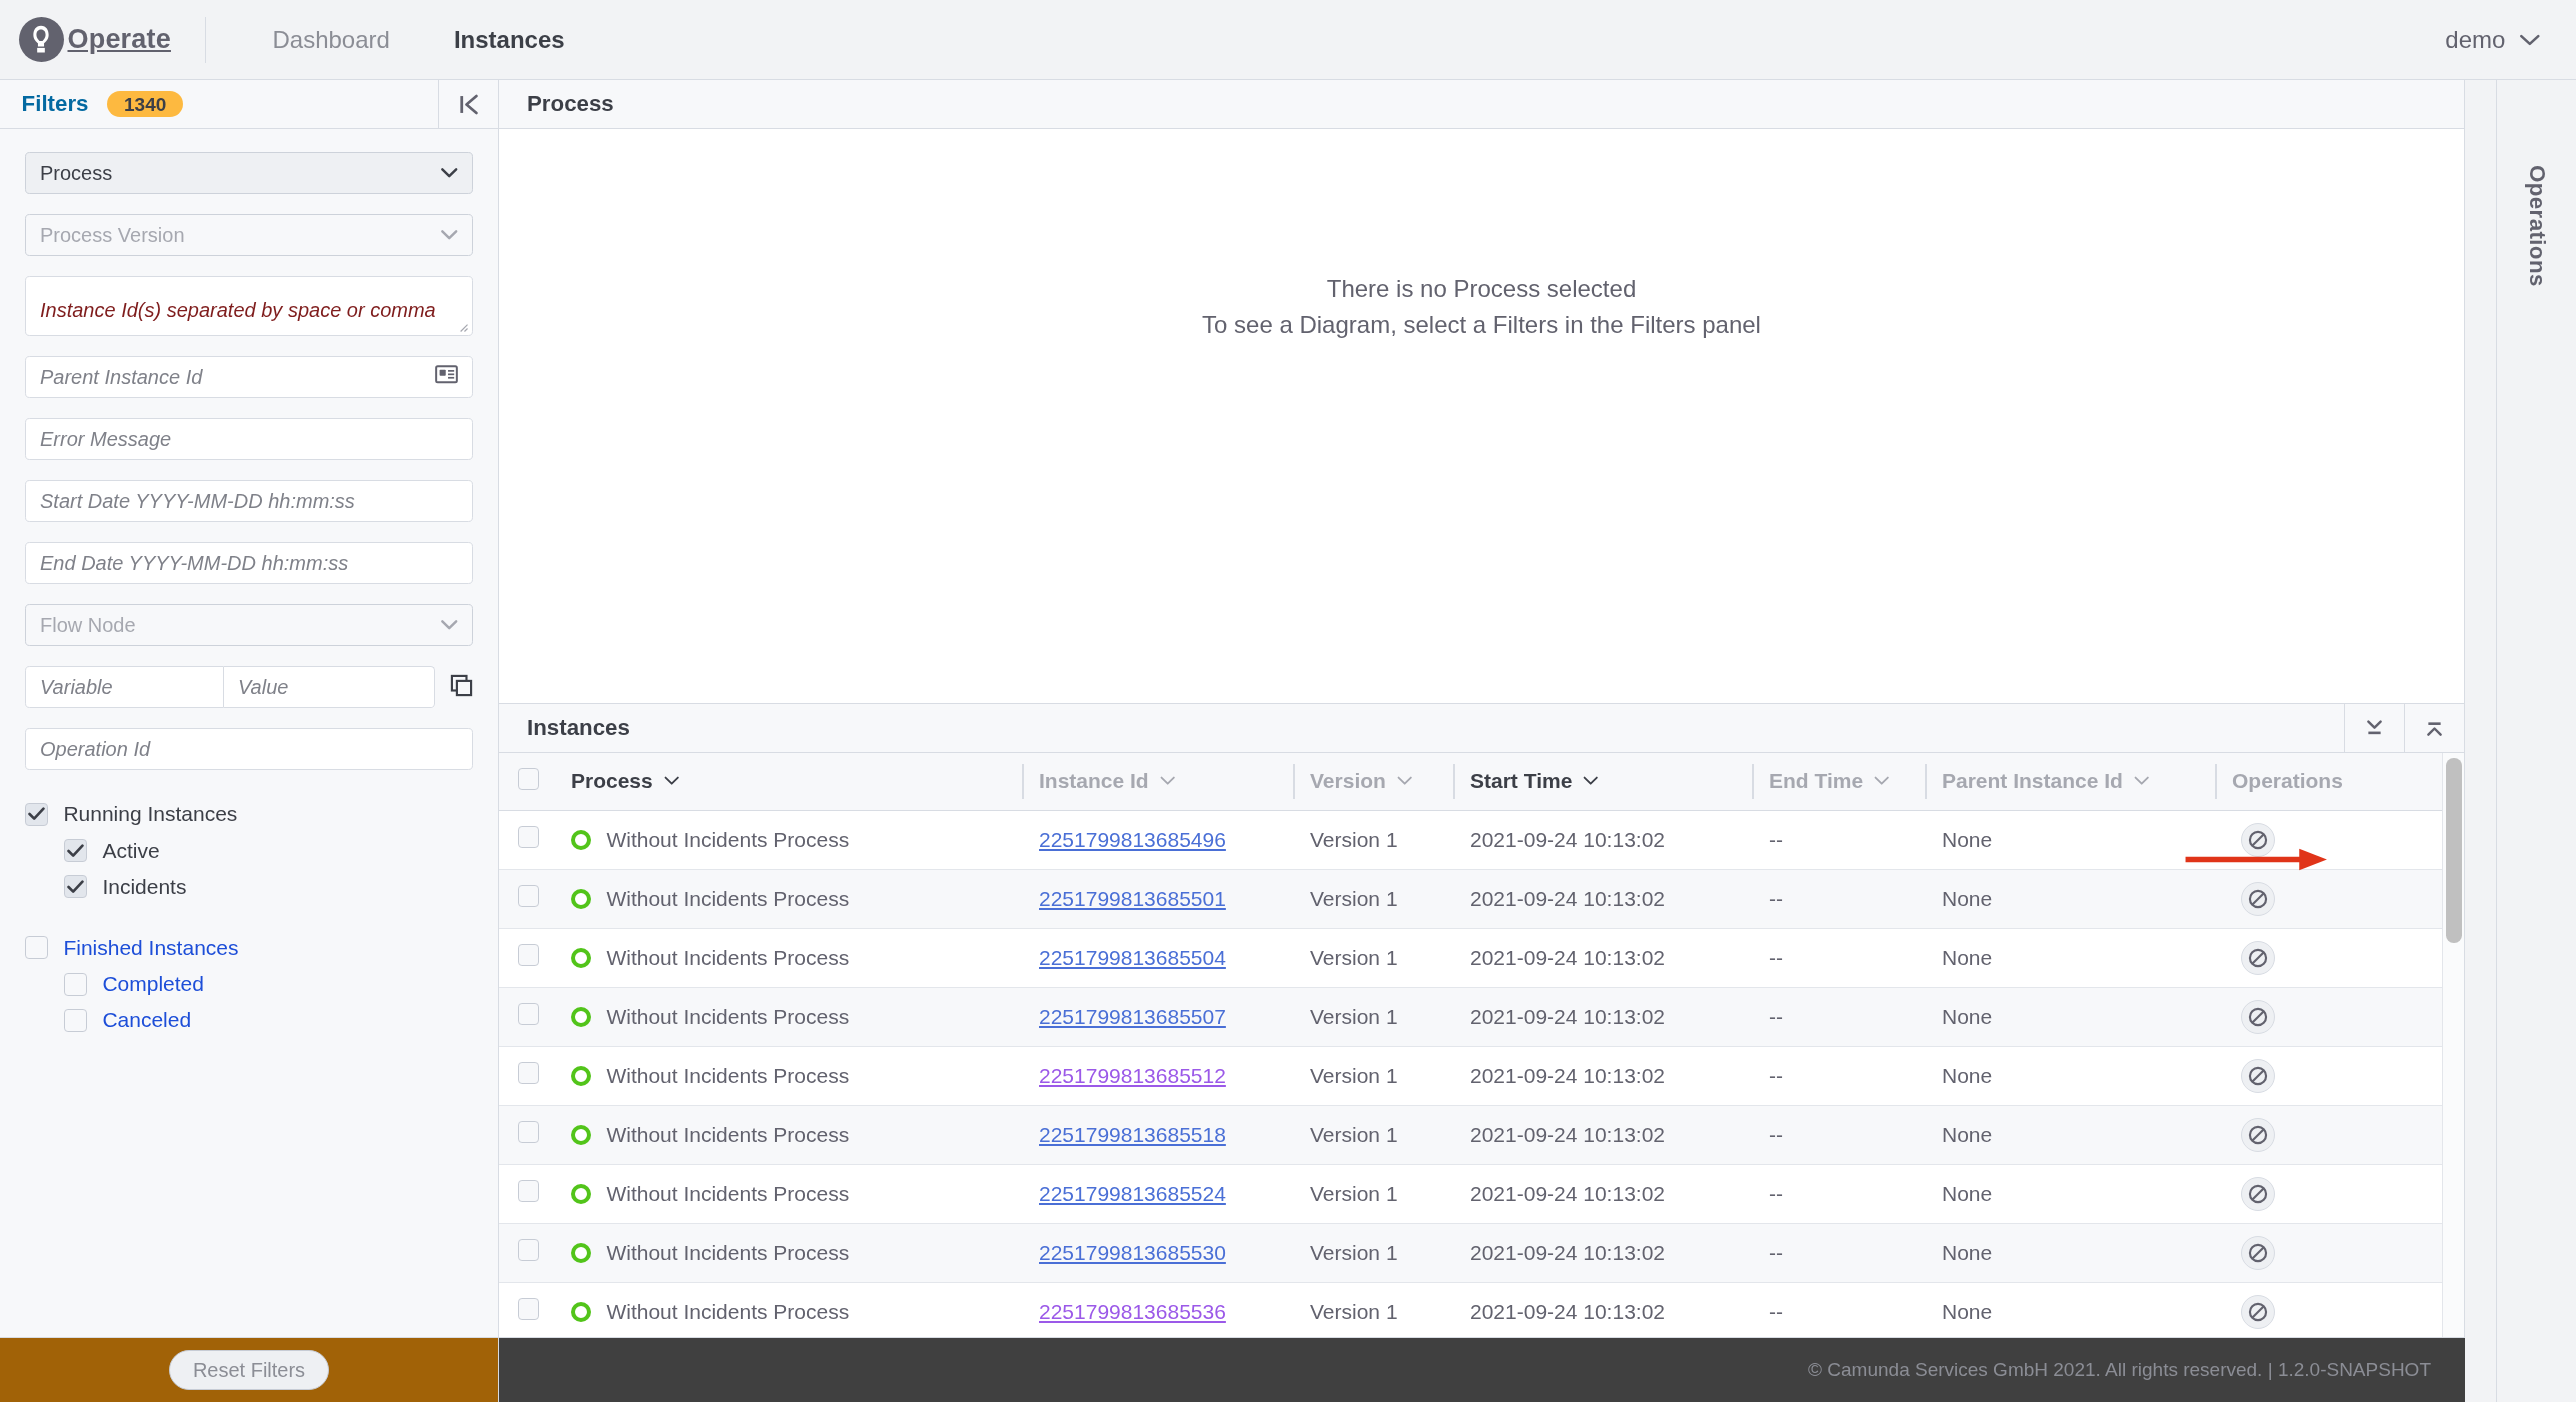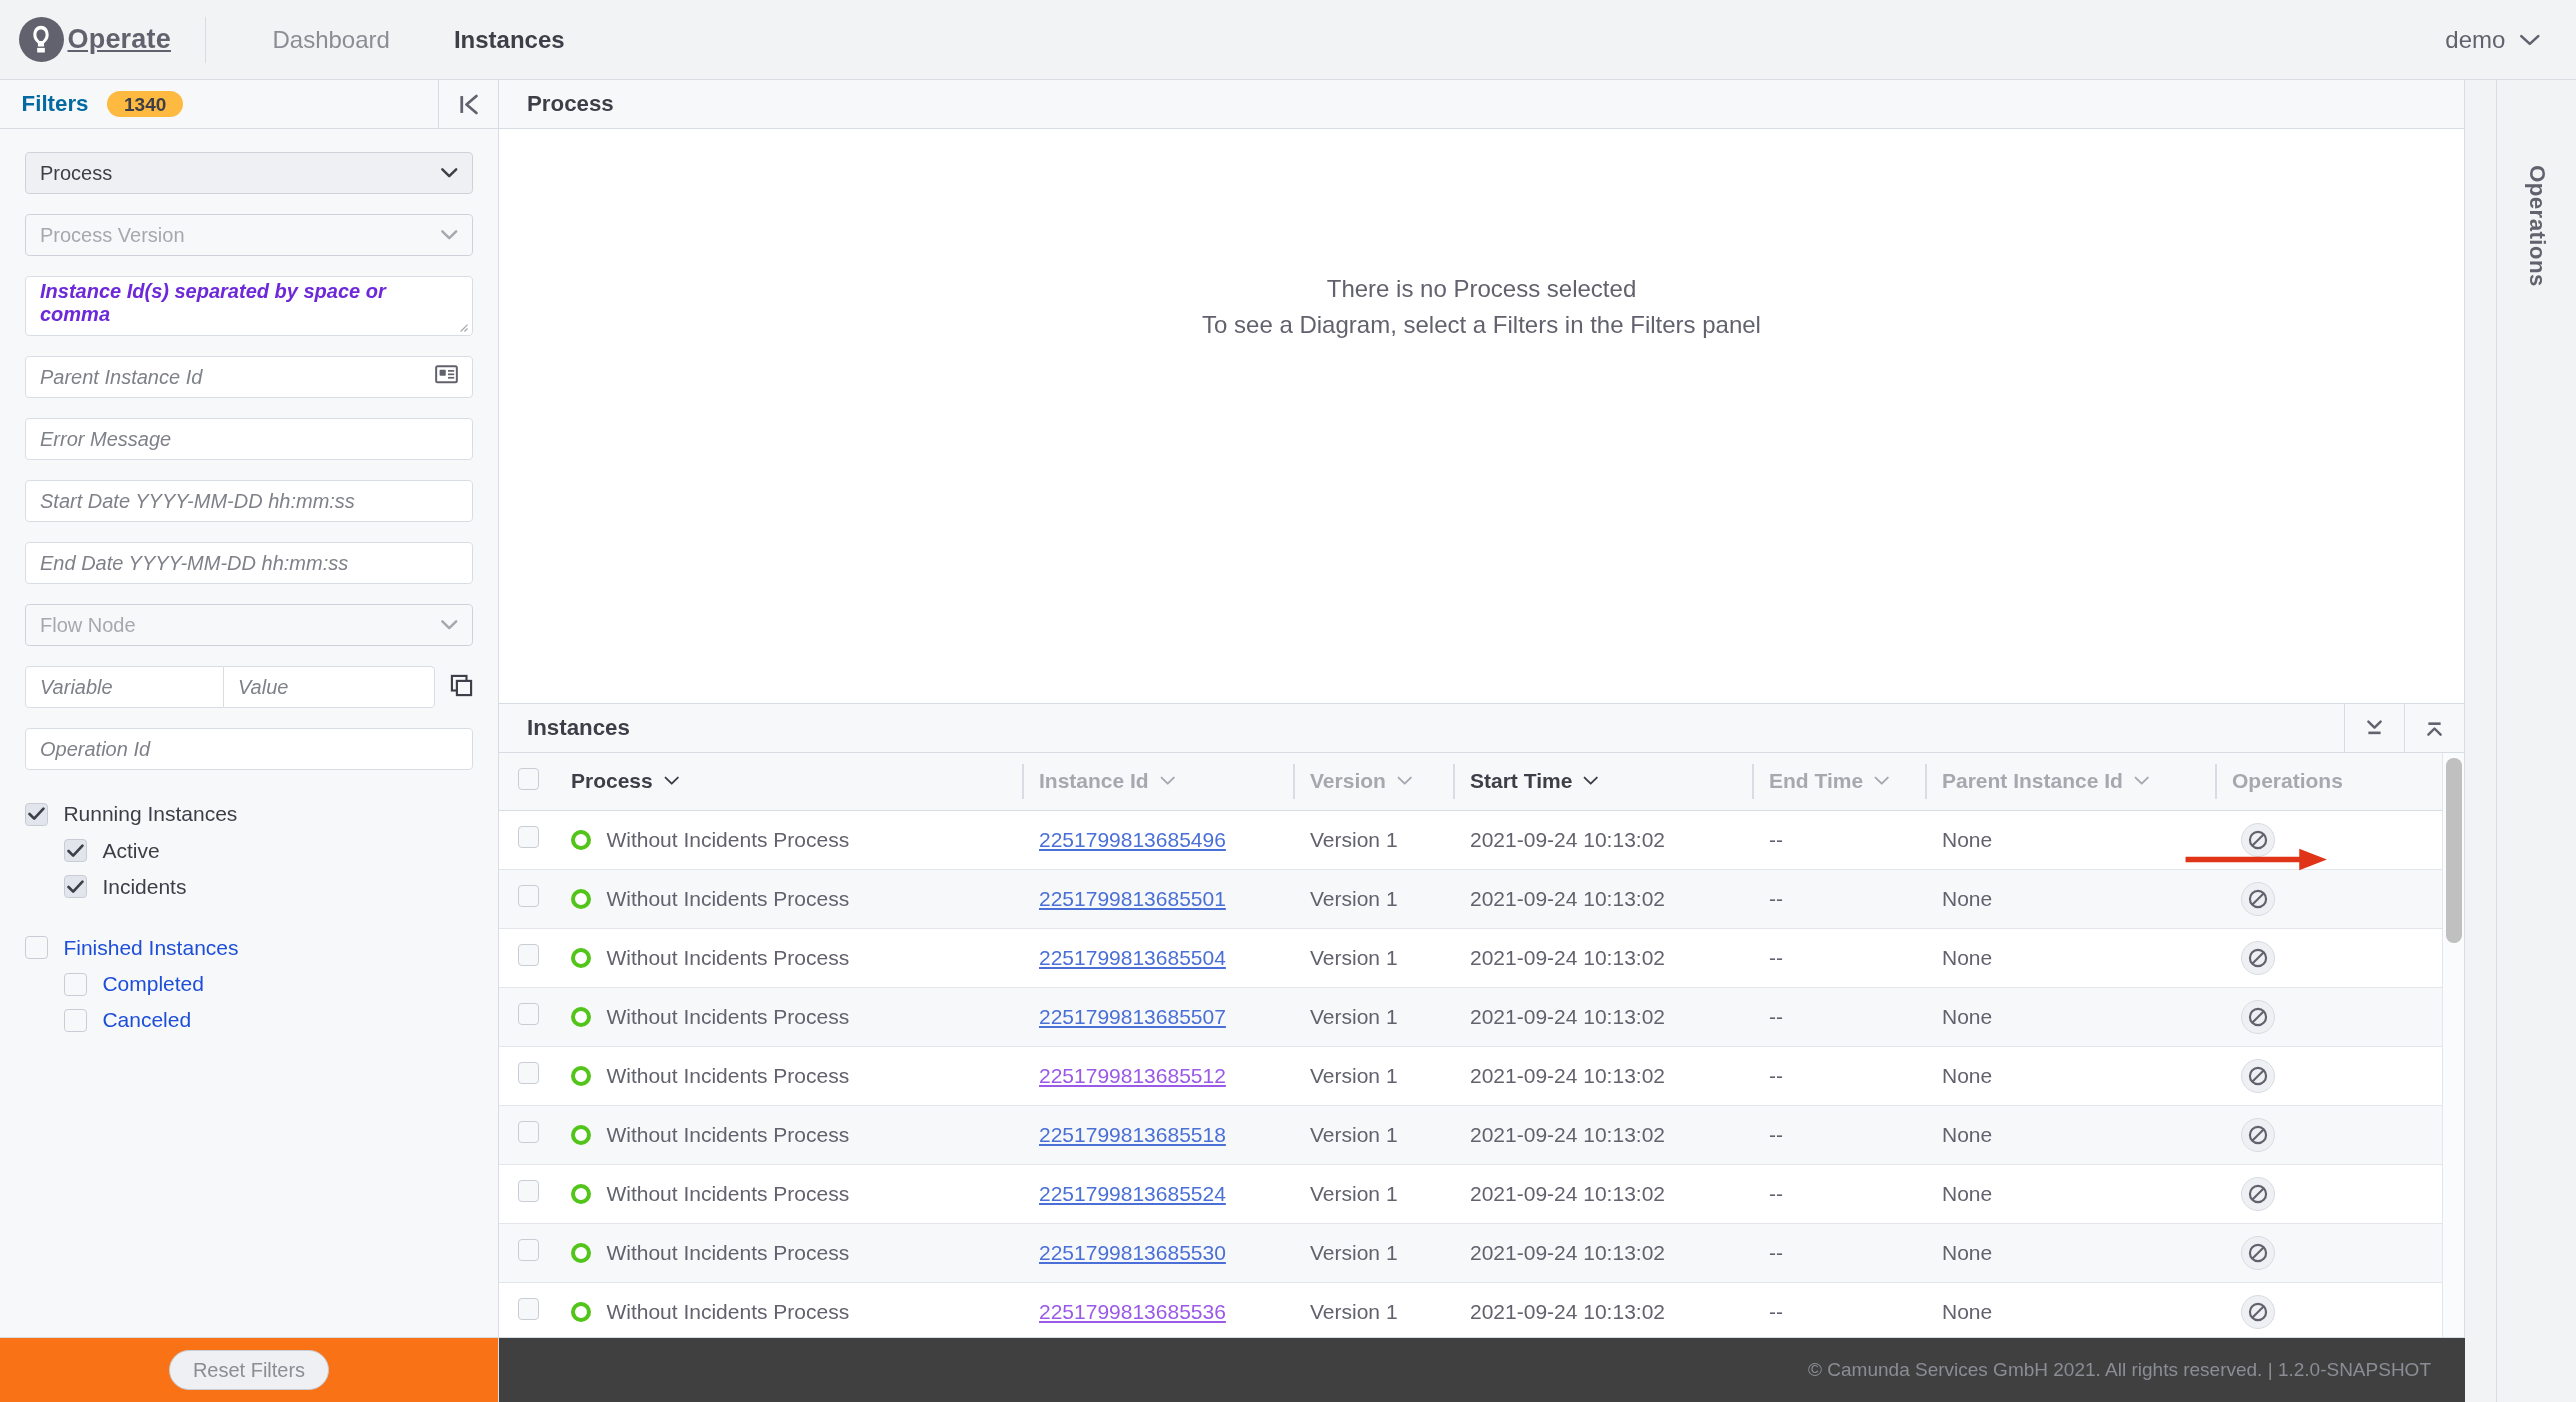--- a/index.html
+++ b/index.html
@@ -95,24 +95,23 @@
   }
   .fld.select {
     background: #eef0f3; border-color: #cdd2da;
     justify-content: space-between; font-style: normal; color: #3c3f47;
   }
   .fld.select.muted { background: #f7f8fa; color: #a6a8b0; }
   .fld.with-icon { justify-content: space-between; }
   .textarea {
     width: 100%; height: 60px;
     border: 1.5px solid #d8dce3; border-radius: 4.6px; background: #fff;
-    font-size: 20px; font-style: italic; color: #6d28d9;
-    padding: 3px 14px;
+    font-size: 20px; font-style: italic; color: #7f1d1d;
+    padding: 22px 14px;
     position: relative;
-    font-weight: bold;
   }
   .resize-grip {
     position: absolute; right: 3.9px; bottom: 3.1px;
     width: 12.3px; height: 12.3px;
   }
   .var-row { display: flex; align-items: center; gap: 0; width: 100%; }
   .var-row .fld { border-radius: 4.6px 0 0 4.6px; flex: 0 0 199px; }
   .var-row .fld:nth-child(2) { border-radius: 0 4.6px 4.6px 0; border-left: 0; flex: 1 1 auto; }
   .var-row .copy-icon { margin-left: 15.4px; flex: 0 0 auto; }
   .chk-group { margin-top: 12.3px; display: flex; flex-direction: column; gap: 12.3px; }
@@ -126,21 +125,21 @@
     display: flex; align-items: center; justify-content: center;
   }
   .cb.on { background: #e2e6ec; }
   .cb.off { background: #f7f8fa; }
   .chk-label { font-size: 21px; color: #3c3f47; }
   .chk-label.muted { color: #1d4ed8; }
   .filters-foot {
     flex: 0 0 65px; height: 65px;
     border-top: 1.5px solid #d8dce3;
     display: flex; align-items: center; justify-content: center;
-    background: #f97316;
+    background: #a16207;
   }
   .reset-btn {
     border: 1.5px solid #c7ccd5; border-radius: 23px;
     background: #eef0f3; color: #8b8d95;
     font-size: 20px; font-family: "Liberation Sans", sans-serif;
     padding: 7.7px 23px; cursor: pointer;
   }
 
   
   .center { flex: 1 1 auto; display: flex; flex-direction: column; min-width: 0; }

